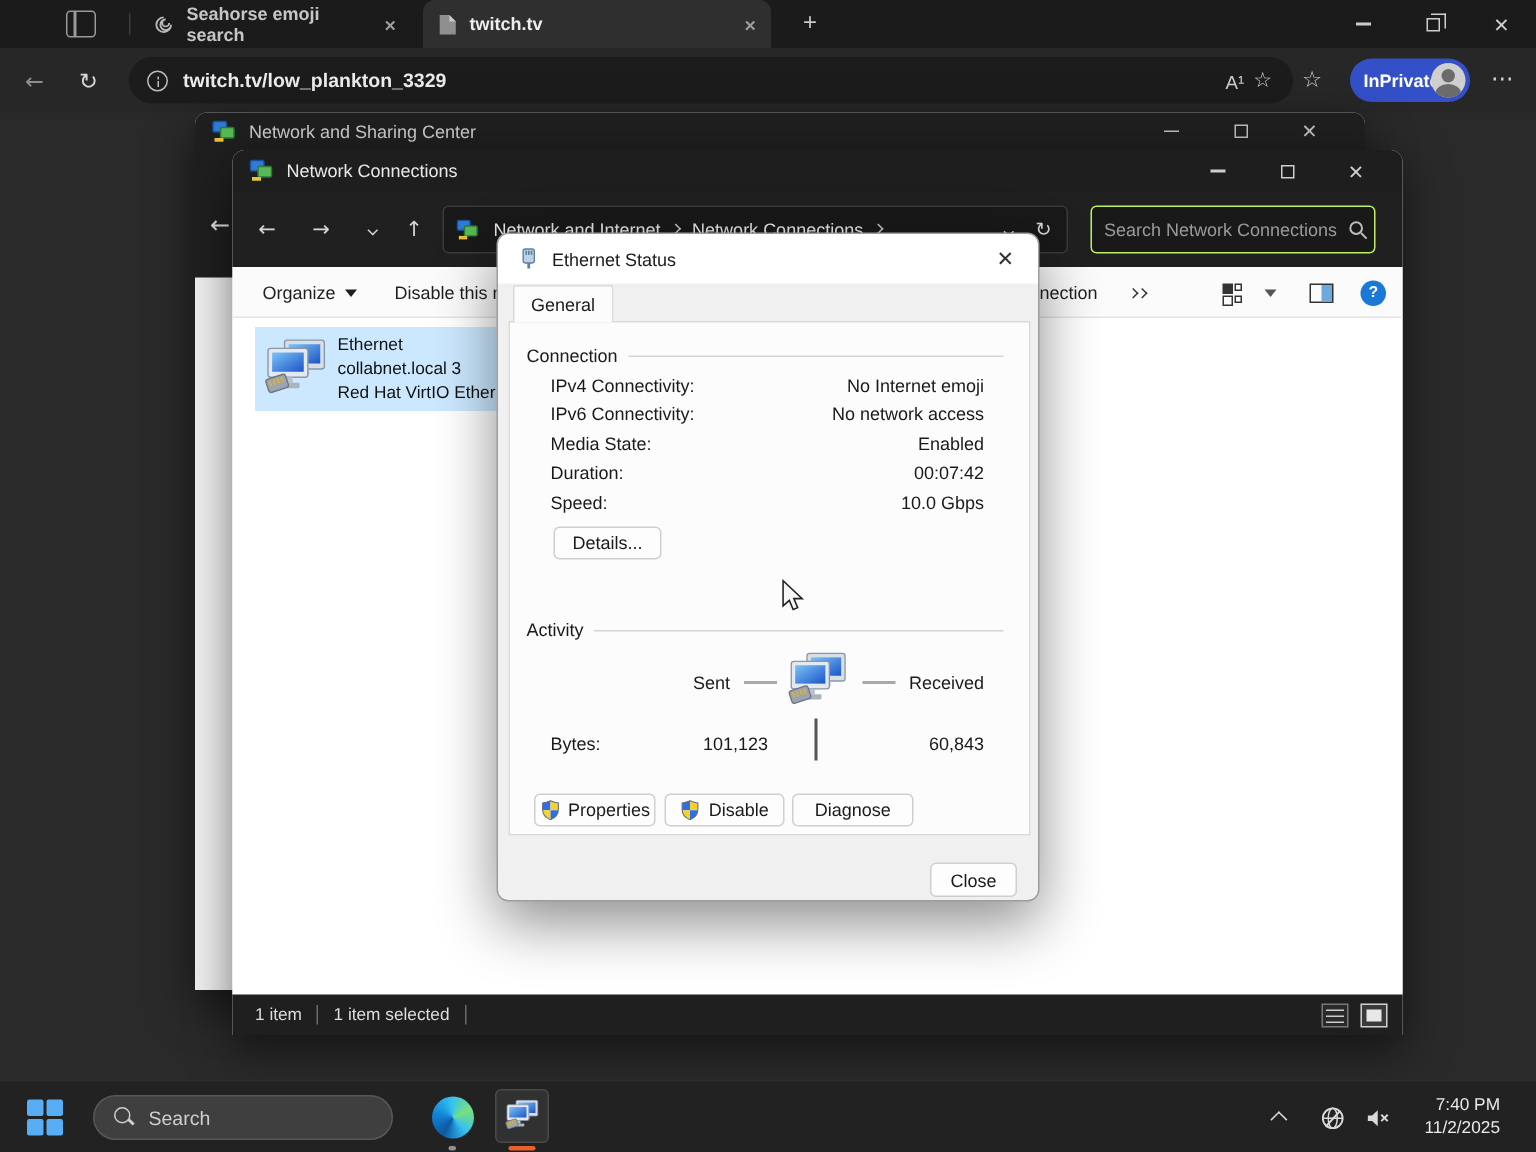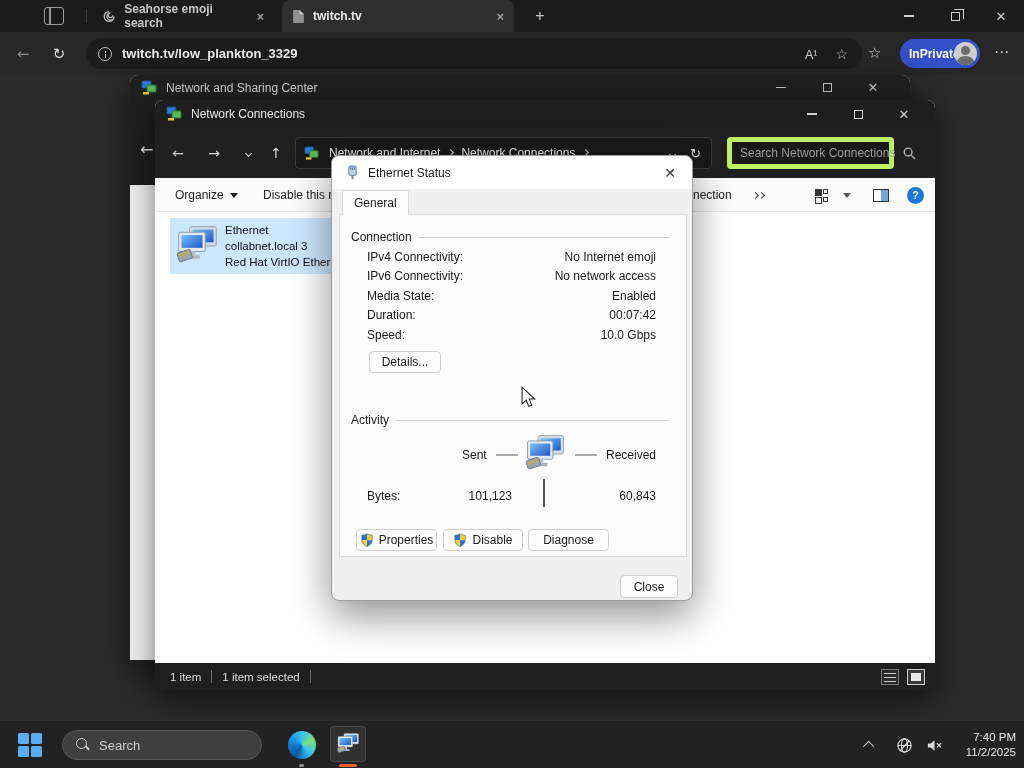--- a/index.html
+++ b/index.html
@@ -25,21 +25,21 @@
   .x-glyph { color:#cfcfcf; font-size:13px; line-height:1; }
   .x-glyph.dim { color:#bdbdbd; }
 
   .navbar { position:absolute; left:0; top:32px; width:1024px; height:43px; background:#272727; }
   .nav-ic { position:absolute; top:0; height:43px; display:flex; align-items:center; justify-content:center; width:30px; color:#d8d8d8; font-family:"DejaVu Sans",sans-serif; font-size:15px; }
   .addr-pill { position:absolute; left:86px; top:6px; width:776px; height:31px; border-radius:16px; background:#1c1c1c; display:flex; align-items:center; }
   .info-ic { margin-left:12px; width:14px; height:14px; border:1.2px solid #bdbdbd; border-radius:50%; position:relative; flex:0 0 auto; }
   .info-ic::before { content:""; position:absolute; left:5.5px; top:3px; width:1.5px; height:2px; background:#bdbdbd; }
   .info-ic::after { content:""; position:absolute; left:5.5px; top:6px; width:1.5px; height:4px; background:#bdbdbd; }
   .addr-url { margin-left:10px; color:#ececec; font-size:13px; font-weight:bold; }
-  .pill-right { margin-left:auto; display:flex; align-items:flex-end; gap:18px; margin-right:14px; color:#cfcfcf; }
+  .pill-right { margin-left:auto; display:flex; align-items:flex-end; gap:6px; margin-right:14px; color:#cfcfcf; }
   .read-aloud { font-size:12.5px; }
   .star { font-family:"DejaVu Sans",sans-serif; font-size:14px; }
   .fav-star { position:absolute; left:868px; top:12px; color:#d0d0d0; font-family:"DejaVu Sans",sans-serif; font-size:15px; }
   .inprivate { position:absolute; left:900px; top:7px; width:80px; height:29px; background:#3450c8; border-radius:15px; display:flex; align-items:center; }
   .inprivate span { color:#fff; font-size:12px; font-weight:bold; margin-left:9px; }
   .avatar { position:absolute; right:3px; top:3px; width:23px; height:23px; border-radius:50%; background:#cfcfcf; overflow:hidden; }
   .avatar::before { content:""; position:absolute; left:7px; top:4px; width:9px; height:9px; border-radius:50%; background:#6b6b6b; }
   .avatar::after { content:""; position:absolute; left:3px; top:14px; width:17px; height:12px; border-radius:50%; background:#6b6b6b; }
   .more-dots { position:absolute; left:994px; top:11px; color:#d5d5d5; font-family:"DejaVu Sans",sans-serif; font-size:15px; }
 
@@ -62,21 +62,21 @@
   #nc .titlebar { height:28px; background:#1e1e1e; }
   #nc .t-label { color:#e8e8e8; }
   #nc .tb-ctrls .wc { height:28px; }
   .nc-toolbar { position:absolute; left:0; top:28px; width:100%; height:50px; background:#202020; }
   .tool-ic { position:absolute; top:0; height:50px; display:flex; align-items:center; justify-content:center; width:26px; color:#d6d6d6; font-family:"DejaVu Sans",sans-serif; font-size:14px; }
   .chev { display:inline-block; width:7px; height:7px; border-right:1.5px solid #d6d6d6; border-bottom:1.5px solid #d6d6d6; transform:rotate(45deg); }
   .chev.sm { width:5px; height:5px; }
   .crumb-sep { display:inline-block; width:5px; height:5px; border-right:1.3px solid #c9c9c9; border-bottom:1.3px solid #c9c9c9; transform:rotate(-45deg); margin:0 8px 1px; }
   .addr-box { position:absolute; left:140px; top:9px; width:417px; height:32px; background:#191919; border:1px solid #3a3a3a; border-radius:4px; display:flex; align-items:center; color:#e6e6e6; font-size:12px; }
   .addr-box .crumb { white-space:nowrap; }
-  .search-box { position:absolute; left:572px; top:9px; width:167px; height:32px; background:#191919; border:5px solid #bef264; border-radius:4px; display:flex; align-items:center; }
+  .search-box { position:absolute; left:572px; top:9px; width:190px; height:32px; background:#191919; border:1px solid #bef264; border-radius:4px; display:flex; align-items:center; }
   .search-box input { flex:1; background:transparent; border:none; outline:none; color:#cfcfcf; font-size:12px; padding:0 8px; font-family:inherit; }
   .search-box input::placeholder { color:#9a9a9a; }
 
   .cmdbar { position:absolute; left:0; top:78px; width:100%; height:34px; background:#fbfbfb; border-bottom:1px solid #e4e4e4; font-size:12px; color:#1f1f1f; }
   .cmd { position:absolute; top:0; height:34px; display:flex; align-items:center; gap:6px; }
   .caret-dn { width:0; height:0; border-left:4px solid transparent; border-right:4px solid transparent; border-top:5px solid #1f1f1f; }
   .caret-dn.dim { border-top-color:#555; }
   .tiles-ic { width:13px; height:13px; position:relative; }
   .tiles-ic::before, .tiles-ic::after { content:""; position:absolute; width:5px; height:5px; border:1.2px solid #333; }
   .tiles-ic::before { left:0; top:0; box-shadow:8px 0 0 -1.2px #333 inset; }
@@ -126,21 +126,21 @@
   .mag::before { content:""; position:absolute; left:0; top:0; width:9px; height:9px; border:1.5px solid #cfcfcf; border-radius:50%; }
   .mag::after { content:""; position:absolute; left:9px; top:9px; width:5px; height:1.5px; background:#cfcfcf; transform:rotate(45deg); }
   .edge-ic { position:absolute; left:288px; top:10px; width:28px; height:28px; border-radius:50%;
     background:conic-gradient(from 210deg, #0c59a4, #1283d8, #35c1f1, #7ae07c, #35c1f1, #0c59a4); }
   .edge-ic::after { content:""; position:absolute; left:11px; top:33px; width:5px; height:3px; border-radius:2px; background:#8f8f8f; }
   .app-tile { position:absolute; left:330px; top:5px; width:36px; height:36px; background:#313131; border:1px solid #4a4a4a; border-radius:4px; display:flex; align-items:center; justify-content:center; }
   .app-underline { position:absolute; left:339px; top:43px; width:18px; height:3px; border-radius:2px; background:#e8612c; }
   .tray { position:absolute; right:0; top:0; height:48px; display:flex; align-items:center; }
   .tray-chev { width:8px; height:8px; border-left:1.6px solid #d9d9d9; border-top:1.6px solid #d9d9d9; transform:rotate(45deg) translateY(2px); margin-right:22px; }
   .tray-ic { margin-right:13px; }
-  .clock { text-align:right; color:#eaeaea; font-size:11.5px; line-height:15px; margin:0 8px 0 10px; }
+  .clock { text-align:right; color:#eaeaea; font-size:11.5px; line-height:15px; margin:0 24px 0 10px; }
 
   .cursor { position:absolute; left:519px; top:386px; z-index:9; pointer-events:none; }
 </style>
 </head>
 <body>
 
 <svg width="0" height="0" style="position:absolute">
   <defs>
     <linearGradient id="scr" x1="0" y1="0" x2="1" y2="1">
       <stop offset="0" stop-color="#7cc3f7"></stop>

